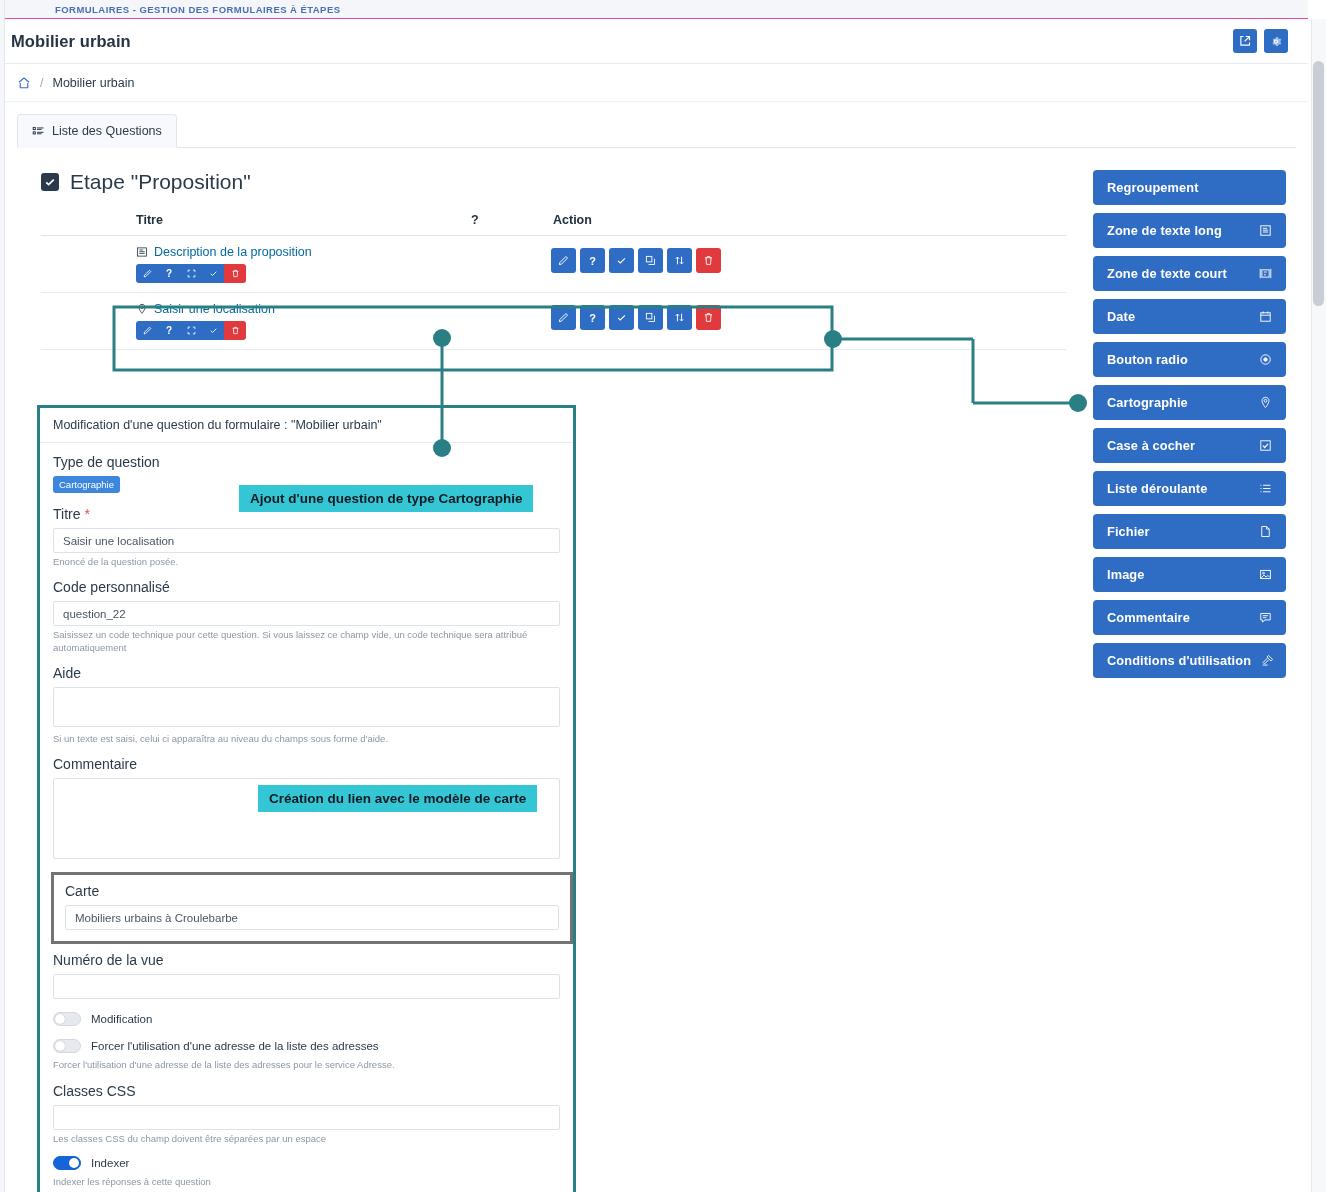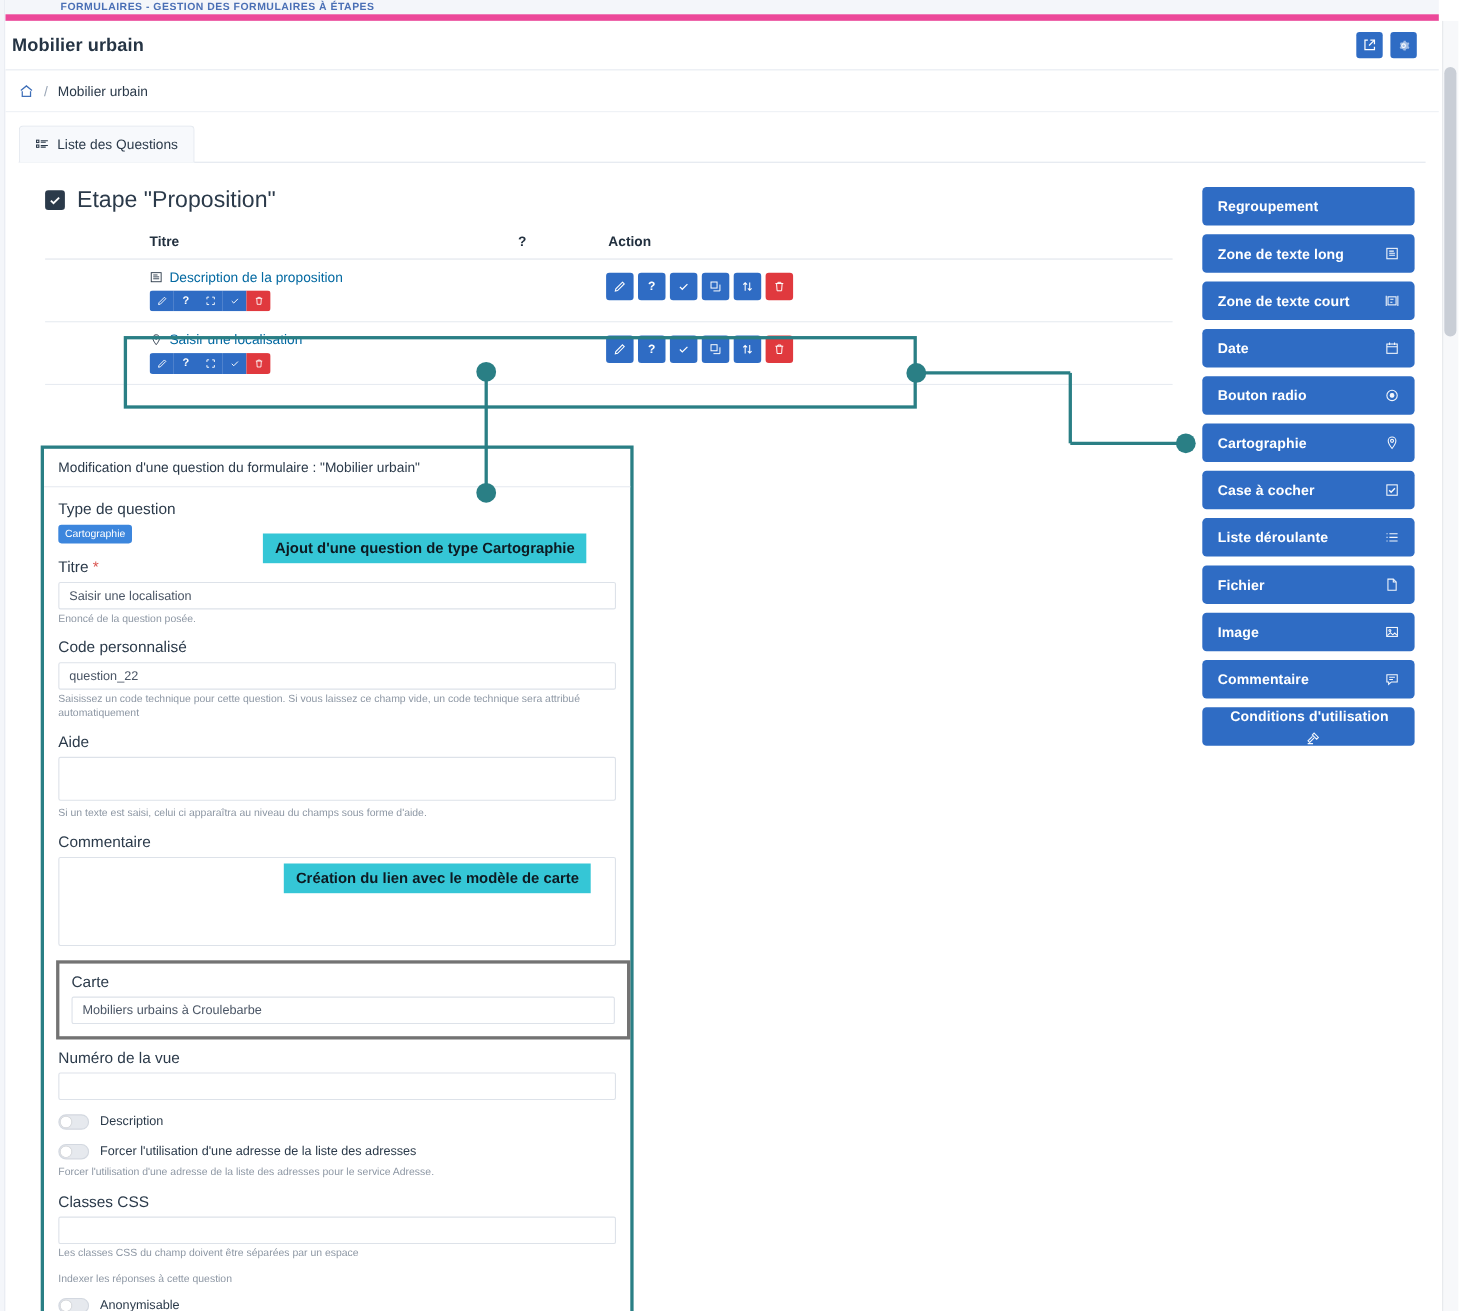--- a/index.html
+++ b/index.html
@@ -22,21 +22,21 @@
   }
 
   
   .app{
     position:absolute; left:5px; top:0; width:1303px; height:1192px;
     background:#ffffff;
   }
 
   
   .modulebar{
-    height:19px; background:#f4f6fa; border-bottom:6px solid #ec4899;
+    height:19px; background:#f4f6fa; border-bottom:1px solid #ec4899;
     display:flex; align-items:center; padding-left:50px;
   }
   .modulebar .mtitle{
     font-size:9.5px; font-weight:bold; letter-spacing:.45px;
     color:#4a6fb5; text-transform:uppercase;
   }
 
   
   .pagehead{
     height:45px; background:#ffffff; border-bottom:1px solid #e6eaf1;
@@ -136,21 +136,21 @@
   }
   .pbtn{
     height:35px; background:#2f6cc4; border:none; border-radius:4px;
     color:#fff; font-size:12.8px; font-weight:bold;
     display:flex; align-items:center; justify-content:space-between;
     padding:0 14px; cursor:pointer; letter-spacing:.1px;
   }
   .pbtn .plabel{ white-space:nowrap; }
   .pbtn .picon{ display:flex; align-items:center; opacity:.95; }
   .pbtn.noicon{ justify-content:flex-start; }
-  .pbtn.tight{ padding-right:12px;flex-direction:column; }
+  .pbtn.tight{ padding-right:12px; }
   .pbtn.tight .picon{ margin-left:6px; }
 
   
   .formpanel{
     position:absolute; left:37px; top:405px; width:539px;
     border:3px solid #2a7f85;
     background:#fff;
   }
   .fp-header{
     padding:10px 13px; font-size:12.5px; color:#2b3a4a;
@@ -569,35 +569,41 @@
 
     <div style="height:8px"></div>
 
     <div class="flabel">Numéro de la vue</div>
     <input class="finput" style="">
 
     <div class="toggle-row">
       <span class="toggle">
           <span class="knob"></span>
         </span>
-      <span class="toggle-label">Description</span>
+      <span class="toggle-label">Modification</span>
     </div>
 
     <div class="toggle-row">
       <span class="toggle">
           <span class="knob"></span>
         </span>
       <span class="toggle-label">Forcer l'utilisation d'une adresse de la liste des adresses</span>
     </div>
     <div class="fhelp" style="margin-top:6px">Forcer l'utilisation d'une adresse de la liste des adresses pour le service Adresse.</div>
 
     <div class="flabel">Classes CSS</div>
     <input class="finput" style="">
     <div class="fhelp">Les classes CSS du champ doivent être séparées par un espace</div>
 
+    <div class="toggle-row" style="margin-top:4px">
+      <span class="toggle on">
+          <span class="knob"></span>
+        </span>
+      <span class="toggle-label">Indexer</span>
+    </div>
     <div class="fhelp" style="margin-top:6px">Indexer les réponses à cette question</div>
 
     <div class="toggle-row" style="margin-top:2px">
       <span class="toggle">
           <span class="knob"></span>
         </span>
       <span class="toggle-label">Anonymisable</span>
     </div>
 
     

